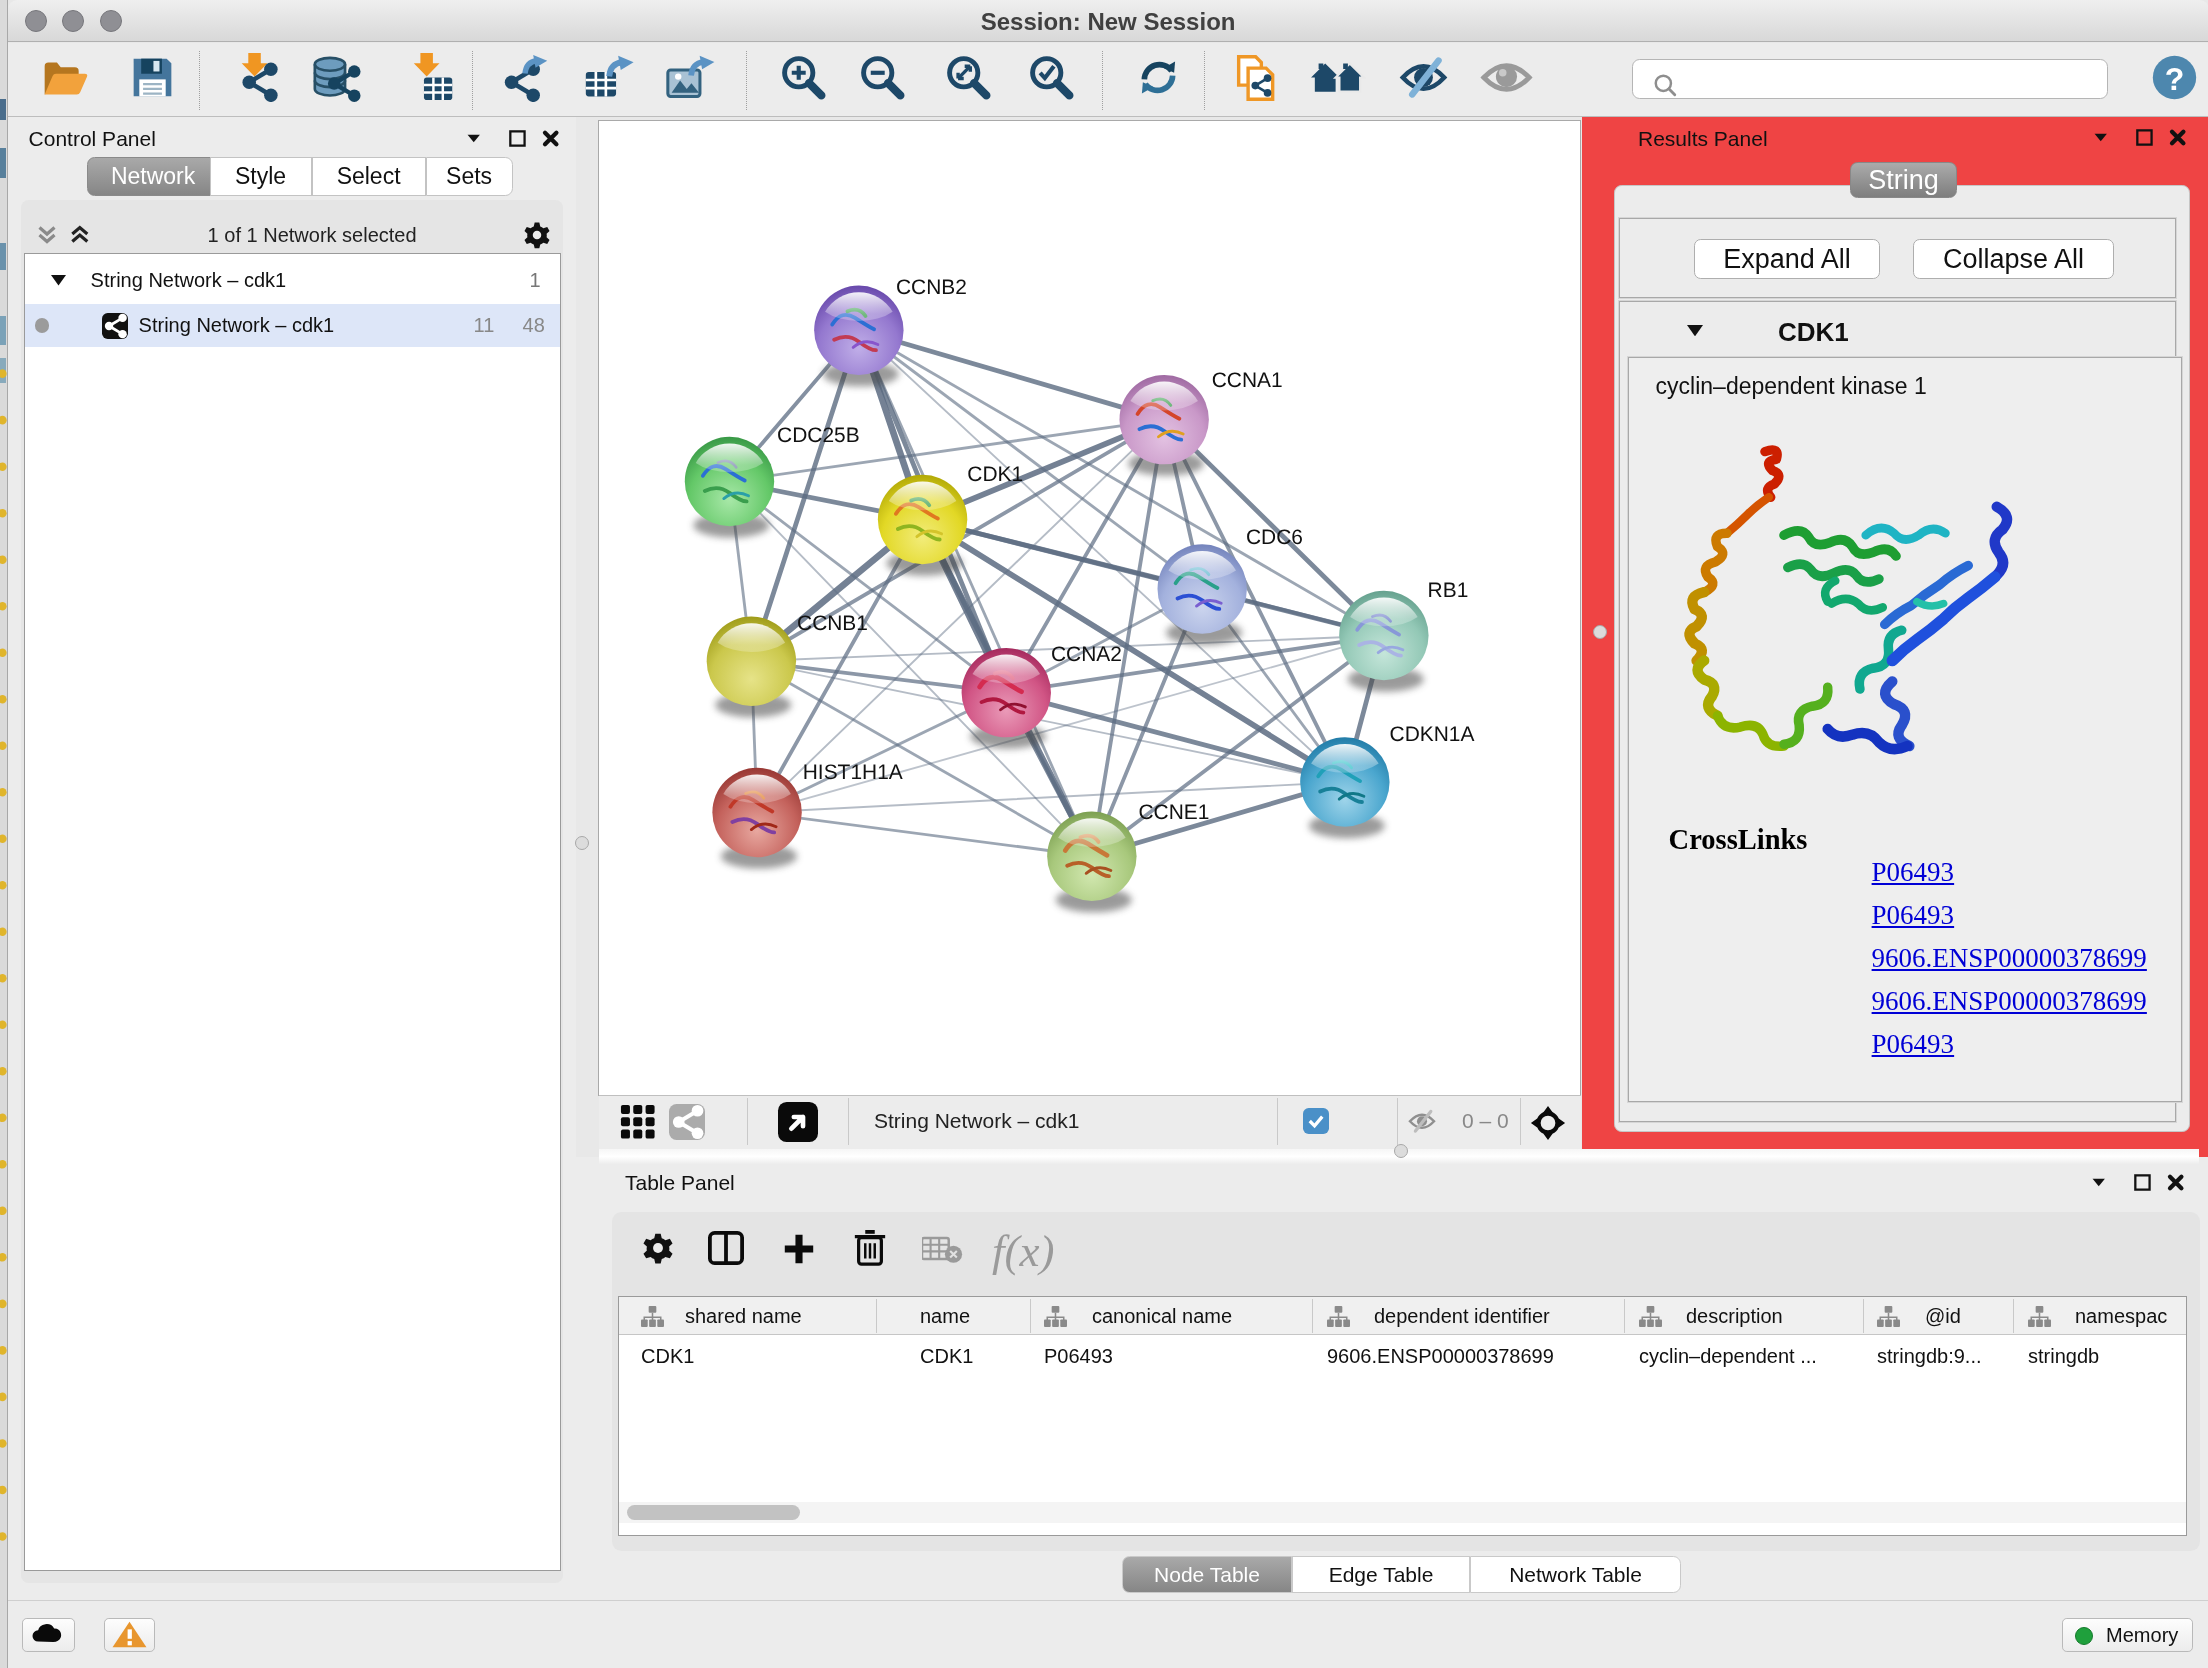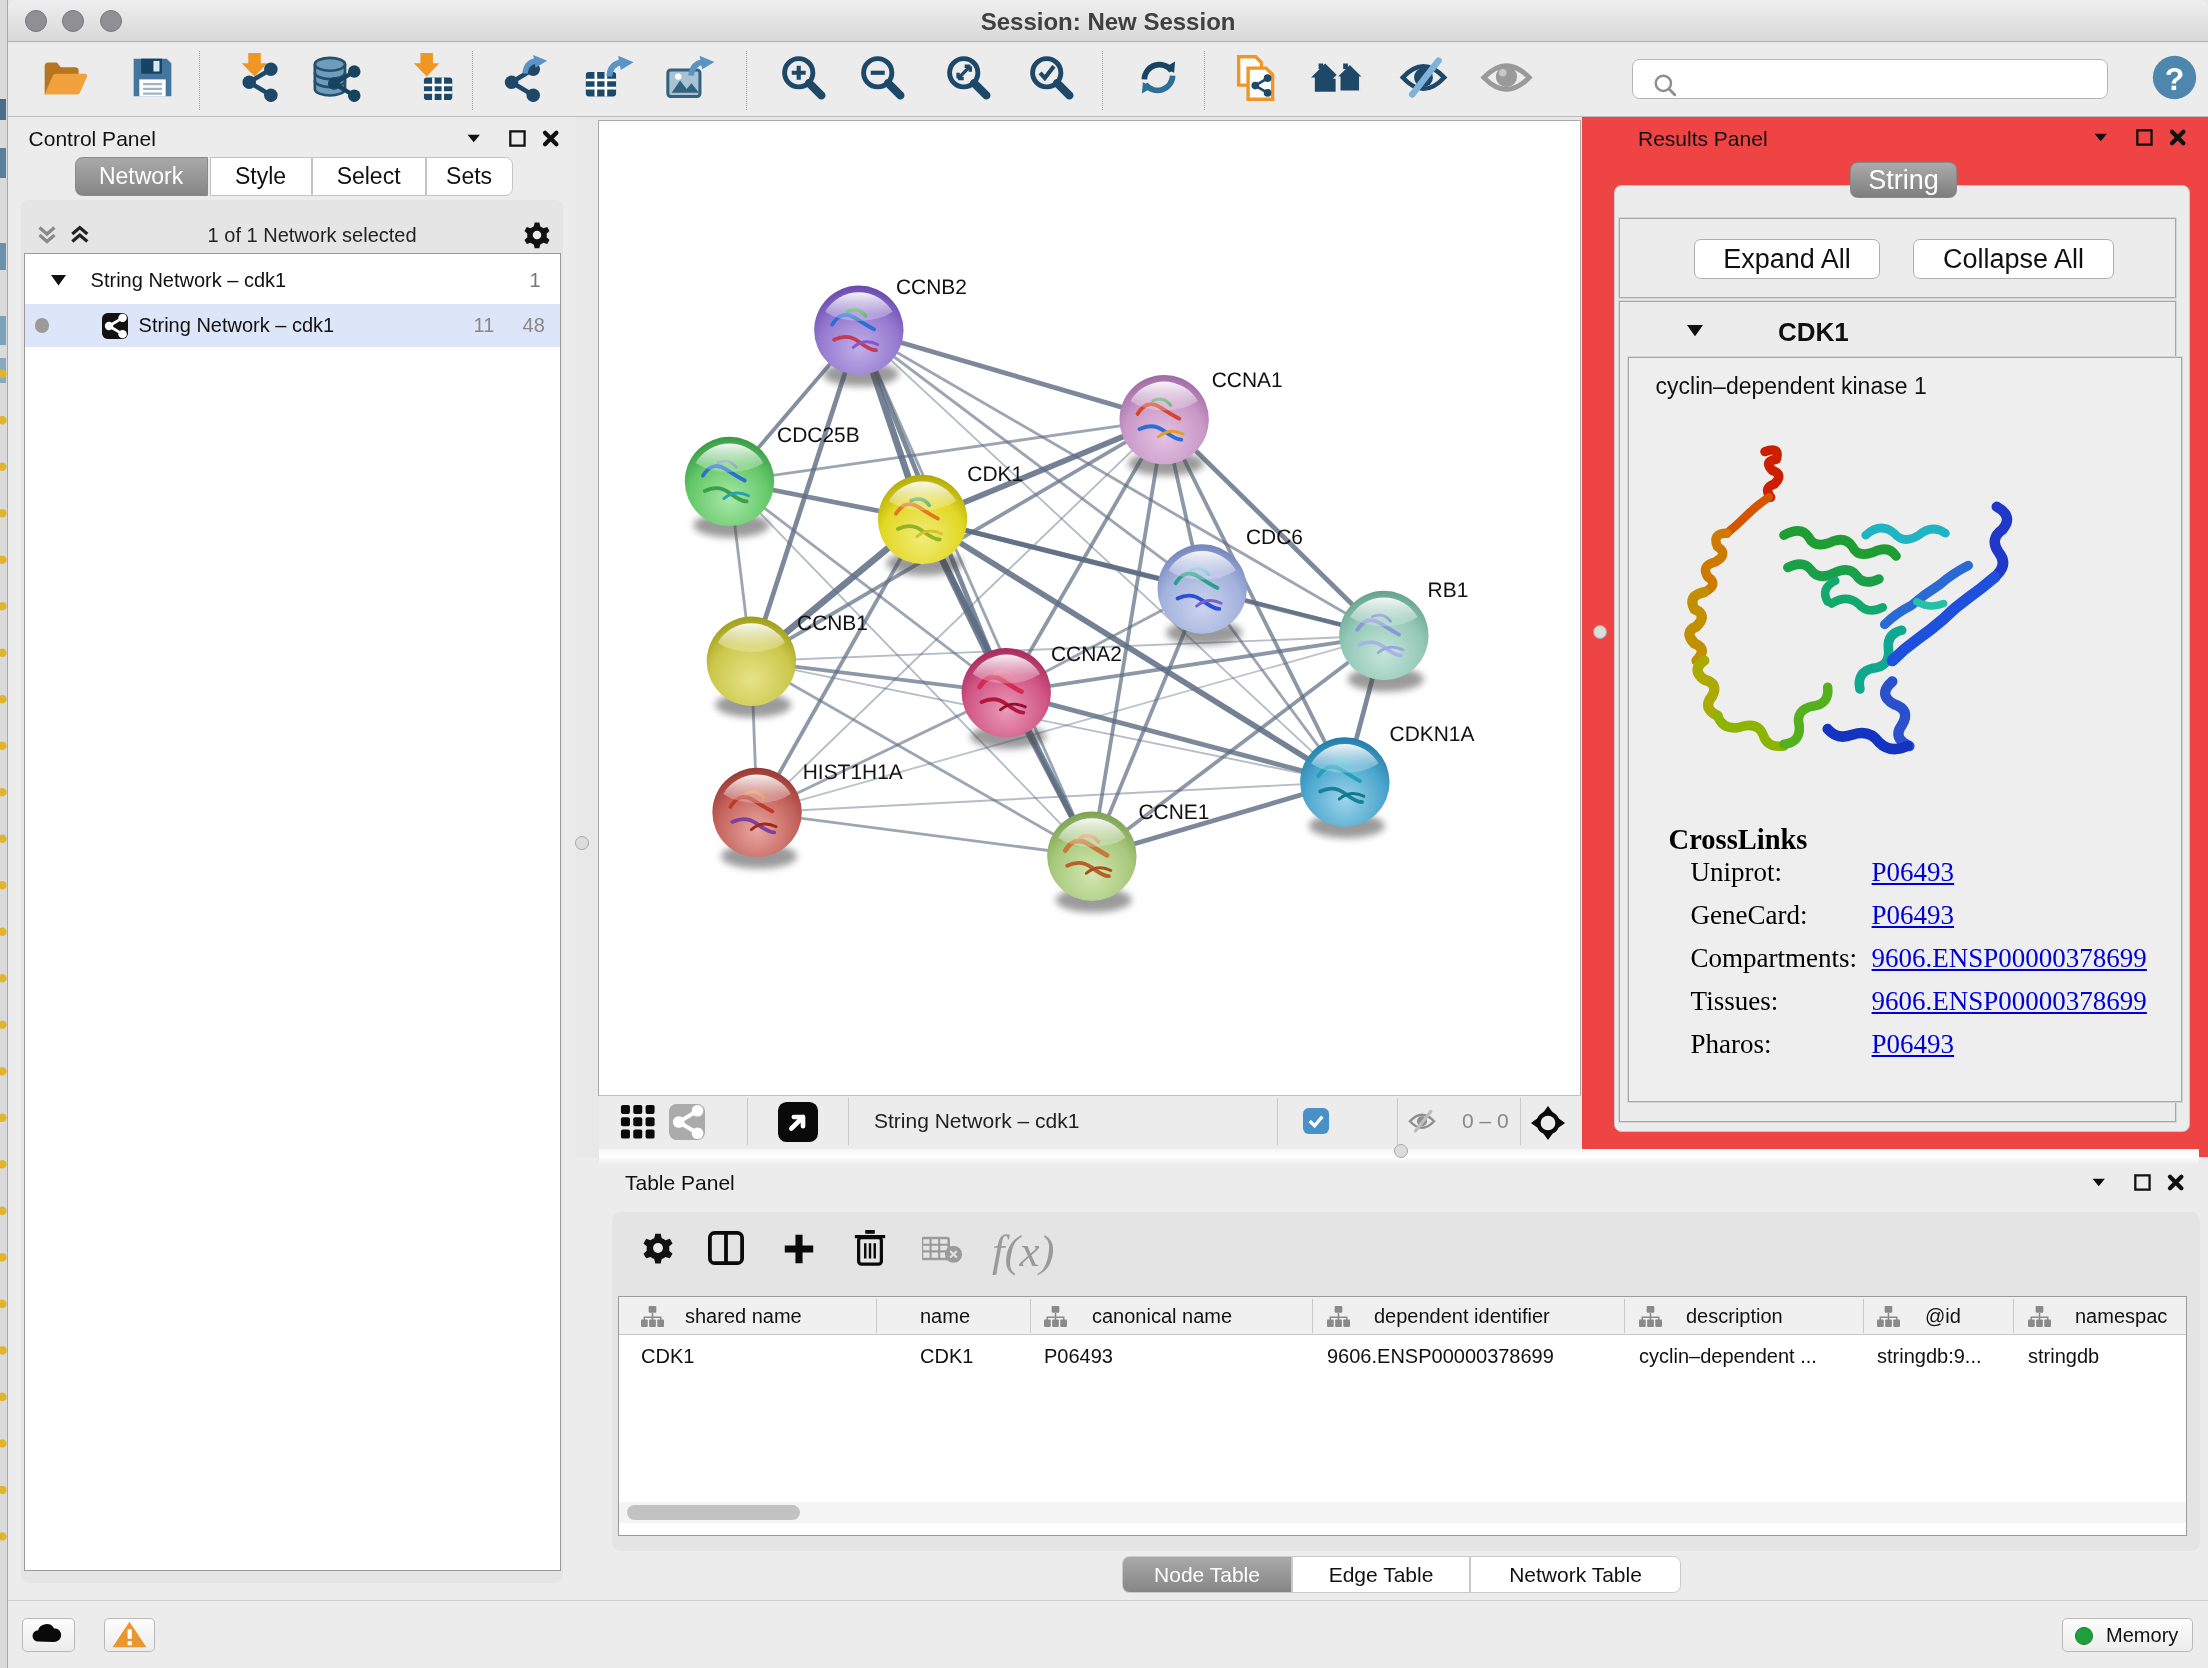--- a/index.html
+++ b/index.html
@@ -271,21 +271,21 @@
     <g fill="none" stroke="#222" stroke-width="3.4">
       <path d="M38,15 l8,-7 8,7 M38,23 l8,-7 8,7"></path>
     </g>
   </svg>
   <svg class="abs" style="left:512px;top:101px;z-index:3;" width="34" height="34" viewBox="0 0 36 36">
     <g transform="translate(18,18) scale(.82)">
           <use href="#gear"></use>
         </g>
   </svg>
   <div class="tabrow" style="left:63px;top:40px;">
-    <div class="tab sel" style="left:4px; width:133px; border-radius:7.6px 0 0 7.6px;">Network</div>
+    <div class="tab sel" style="left:16px; width:133px; border-radius:7.6px 0 0 7.6px;">Network</div>
     <div class="tab" style="left:139px; width:102px;">Style</div>
     <div class="tab" style="left:241px; width:114px;">Select</div>
     <div class="tab" style="left:355px; width:87px; border-radius:0 7.6px 7.6px 0;">Sets</div>
   </div>
   <div id="ctrl-body"></div>
   <div style="position:absolute;left:105px;top:107px;width:399px;text-align:center;font-size:20px;color:#222;">1 of 1 Network selected</div>
   <div id="netlist">
     <svg class="abs" style="left:26px;top:21px;" width="15" height="10.5" viewBox="0 0 16 11">
           <polygon points="0,0 16,0 8,11" fill="#111"></polygon>
         </svg>
@@ -640,21 +640,20 @@
           <path d="M214,96 q16,-14 30,-2 q10,12 26,2 q14,-12 28,-2" stroke="#1fb4c4" stroke-width="9"></path>
           <path d="M352,66 q18,10 6,24 q-14,10 -4,24 q10,12 -2,24" stroke="#2038c8" stroke-width="11"></path>
           <path d="M350,140 q-14,12 -28,22 q-14,10 -26,22 q-14,12 -28,22 q-14,10 -26,22" stroke="#1f50dd" stroke-width="12"></path>
           <path d="M322,128 q-16,8 -30,20 q-16,10 -30,22 q-16,8 -28,20" stroke="#2a6ad4" stroke-width="10"></path>
           <path d="M242,250 q-16,14 2,24 q18,6 8,22 q-10,14 8,22" stroke="#2a50cc" stroke-width="11"></path>
           <path d="M258,318 q-18,8 -30,-4 q-10,-14 -28,-8 q-16,6 -26,-6" stroke="#1433c0" stroke-width="11"></path>
           <path d="M268,166 q14,8 28,2" stroke="#24c0a8" stroke-width="8"></path>
         </g>
       </svg>
       <div class="serif" style="position:absolute;left:40px;top:466px;font-size:28.5px;font-weight:bold;color:#000;">CrossLinks</div>
-      <div class="serif" style="position:absolute;left:62px;top:493px;font-size:27px;color:#000;line-height:43px;">Uniprot:<br>GeneCard:<br>Compartments:<br>Tissues:<br>Pharos:</div>
       <div class="serif link" style="position:absolute;left:243px;top:493px;font-size:27px;line-height:43px;">P06493<br>P06493<br>9606.ENSP00000378699<br>9606.ENSP00000378699<br>P06493</div>
     </div>
   </div>
 </div>
 <div id="tablepanel" class="abs">
   <div class="ptitle" style="position:absolute;left:49px;top:14.3px;">Table Panel</div>
   <svg class="abs" style="left:1513px;top:16px;" width="105" height="19" viewBox="0 0 110 20">
     <g transform="translate(0,10)">
           <use href="#winbtns"></use>
         </g>

